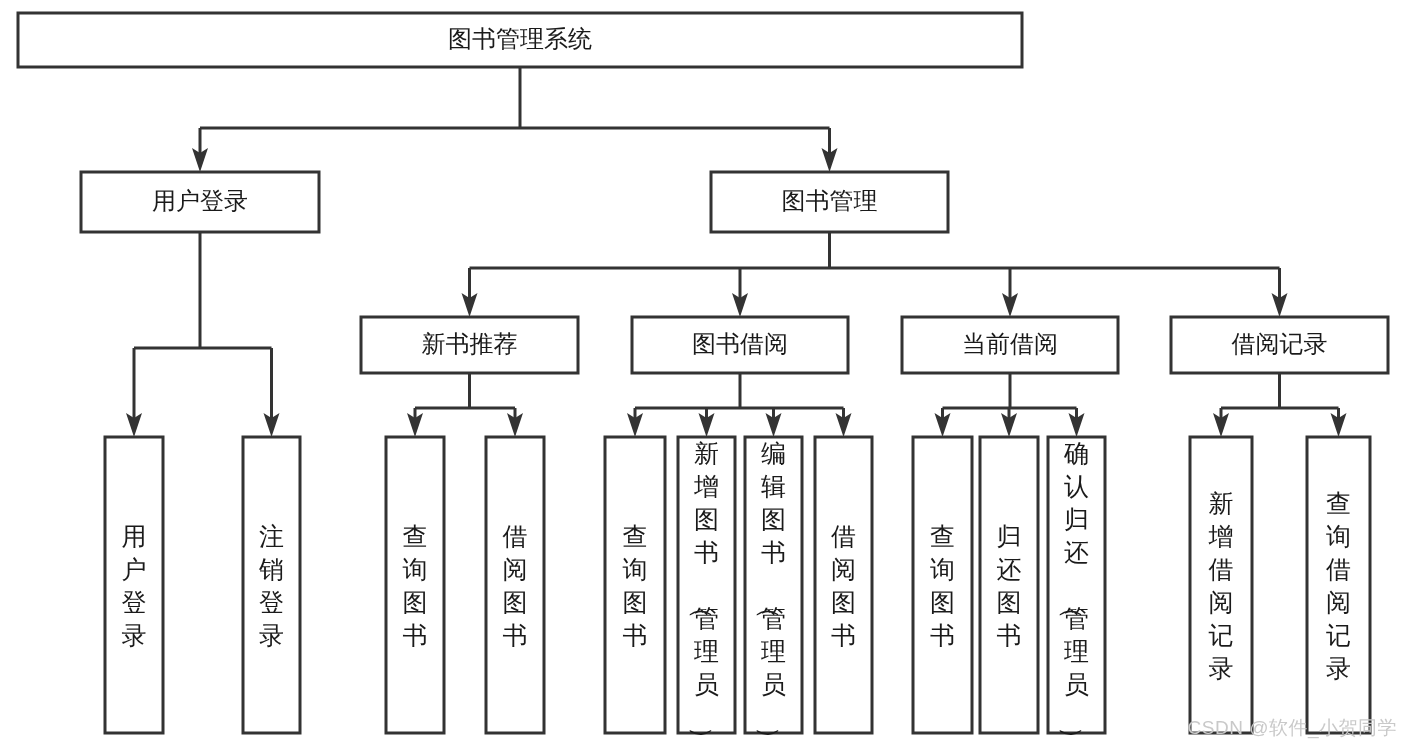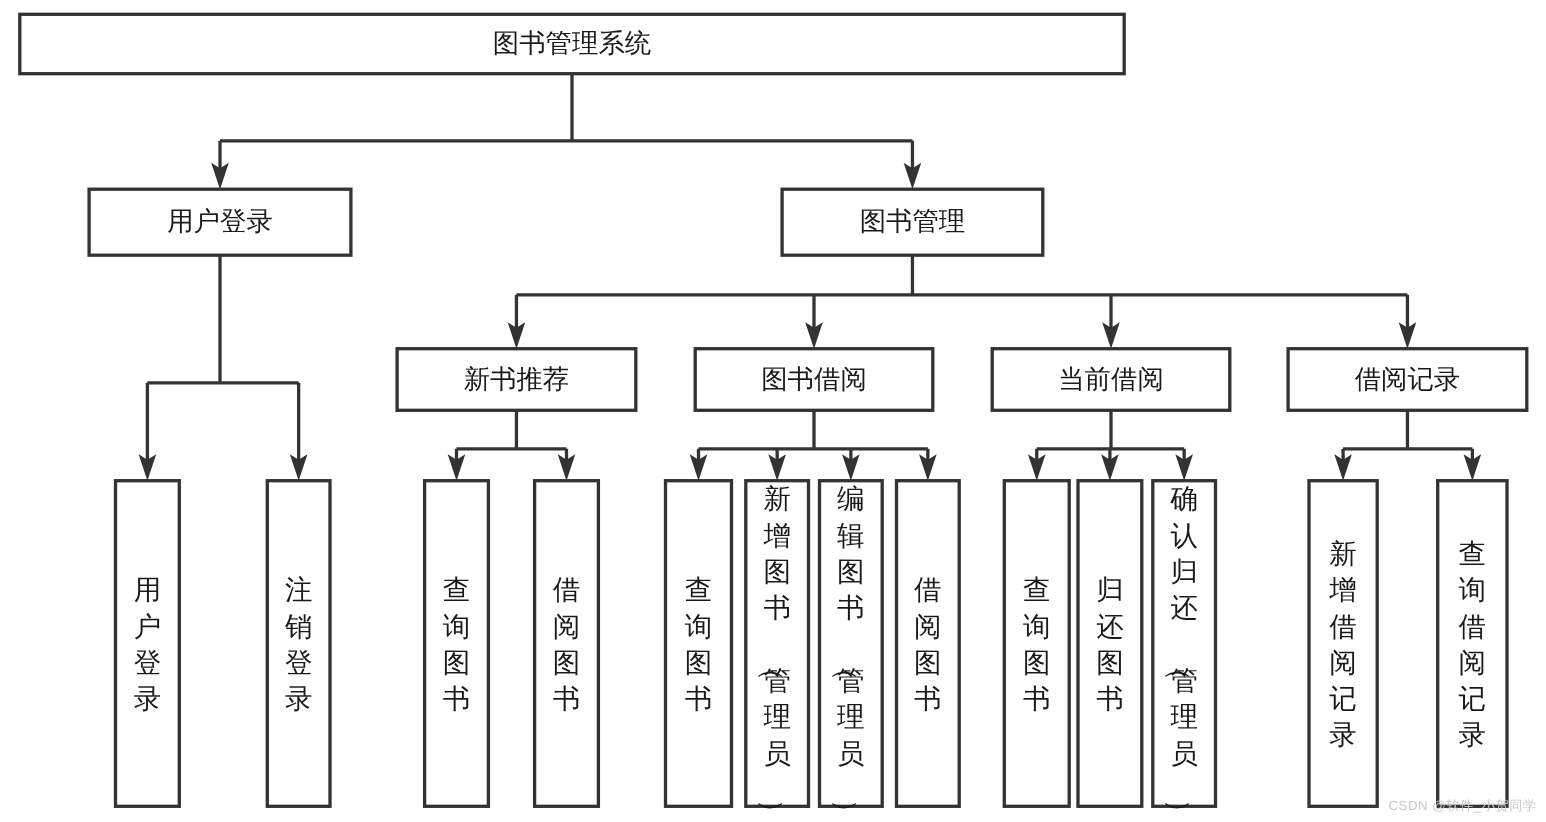--- a/index.html
+++ b/index.html
@@ -44,21 +44,21 @@
   }
   .arrow-head {
     fill: #333333;
     stroke: none;
   }
   .watermark {
     position: absolute;
     right: 8px;
     bottom: 6px;
     font-family: "Liberation Sans", "DejaVu Sans", sans-serif;
-    font-size: 12px;
+    font-size: 19px;
     color: #c9c9c9;
     letter-spacing: 0.5px;
     white-space: nowrap;
     pointer-events: none;
   }
 </style>
 </head>
 <body>
 
 <svg id="diagram" viewBox="0 0 1405 747">

